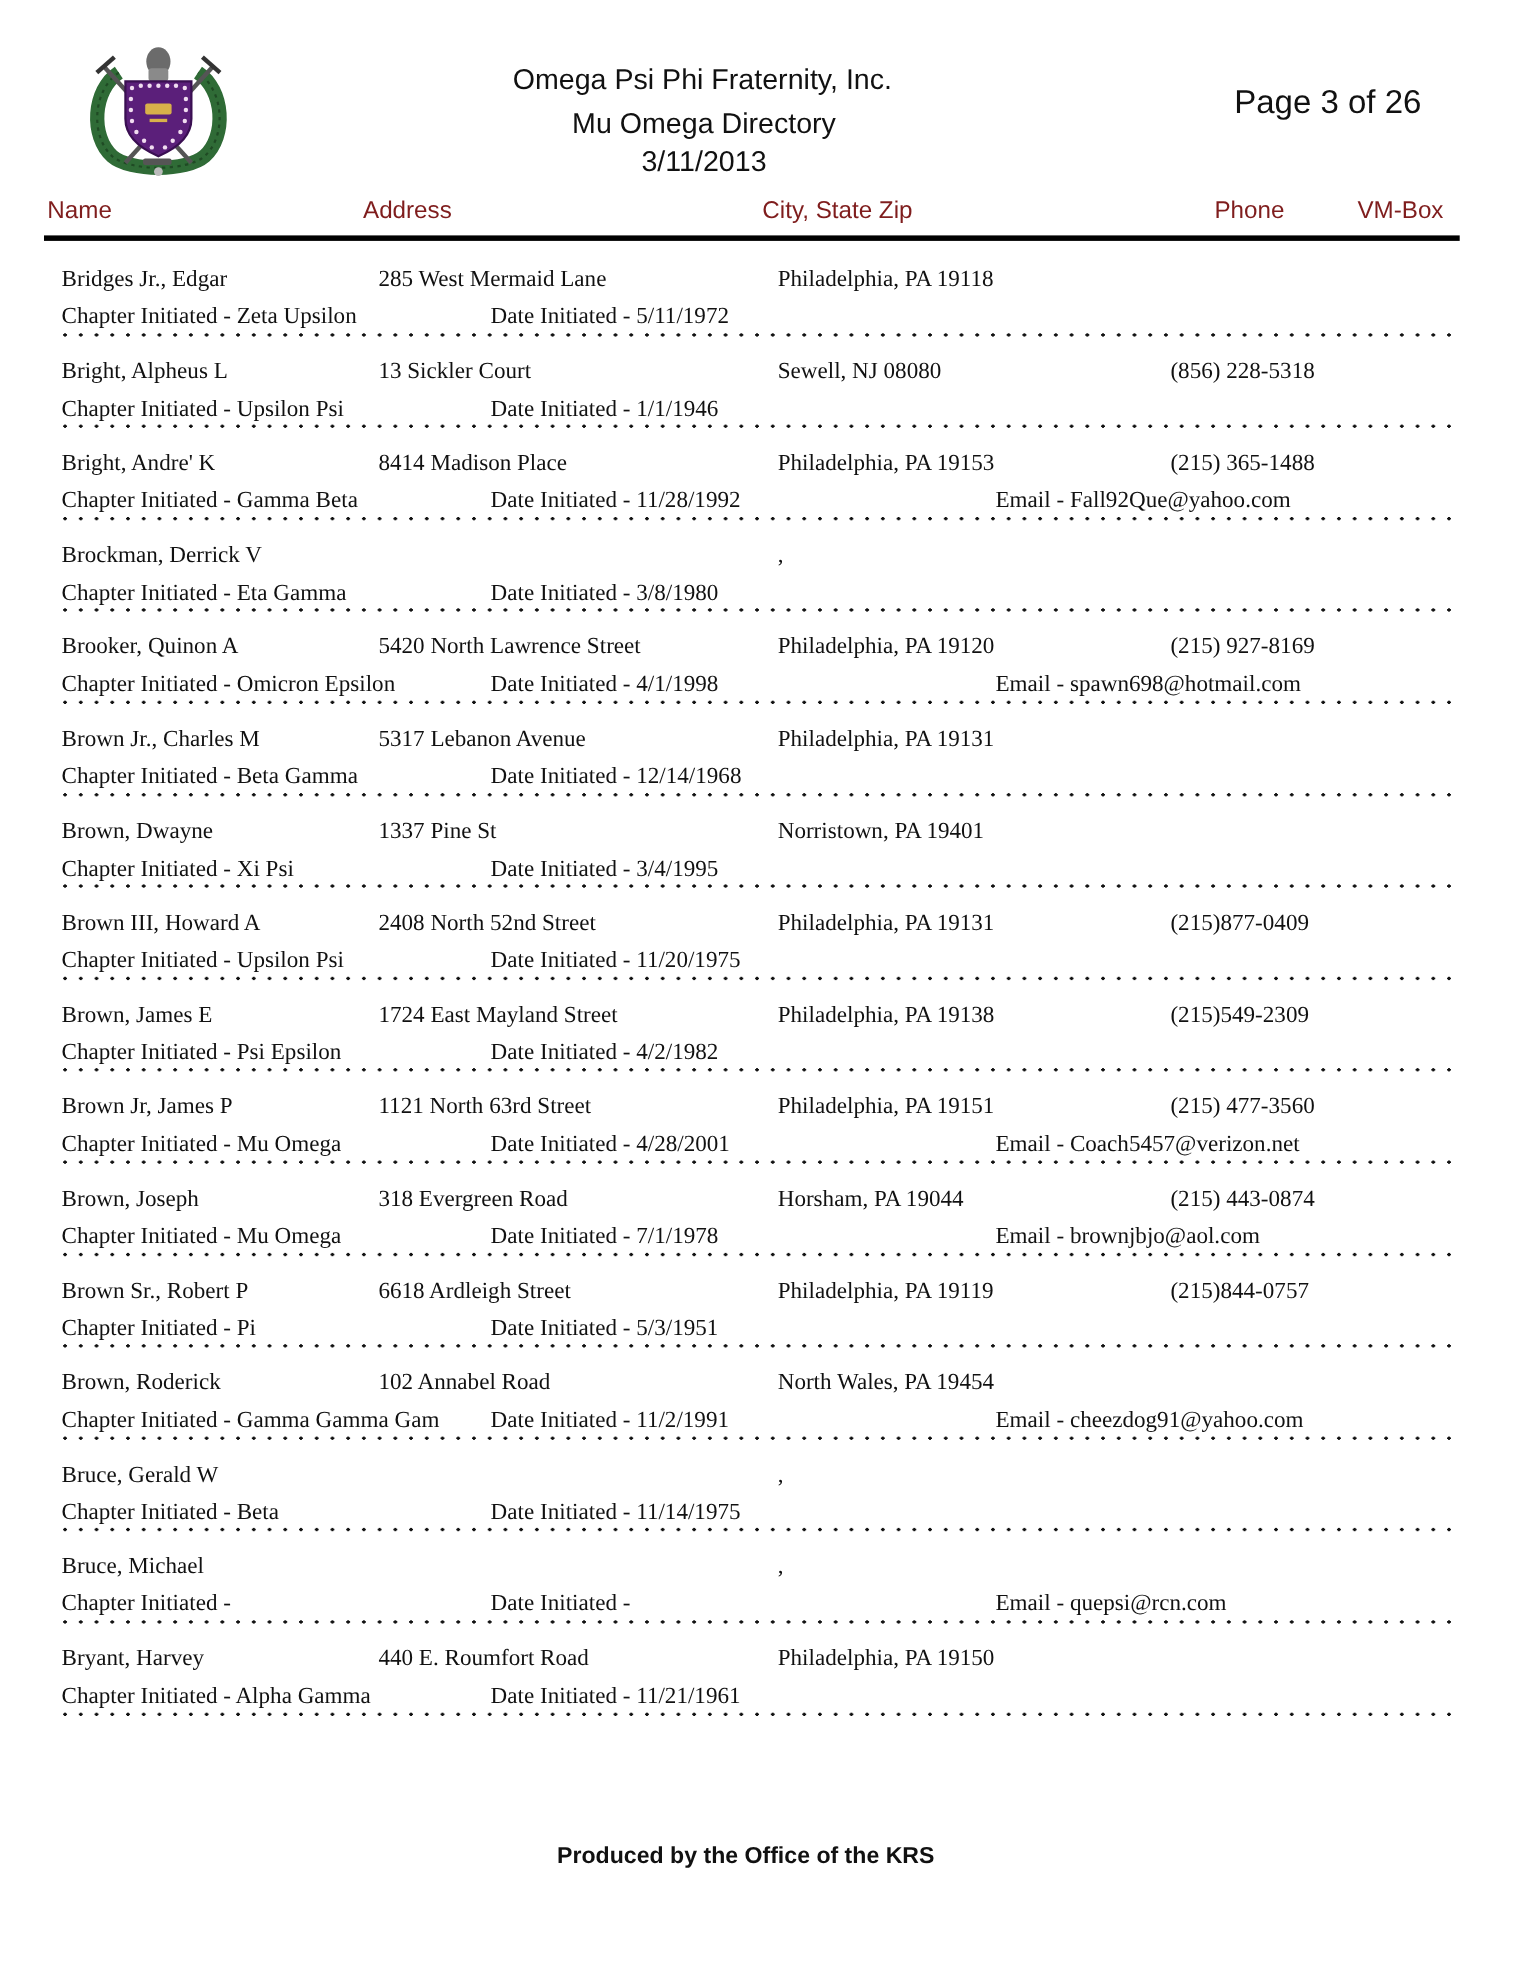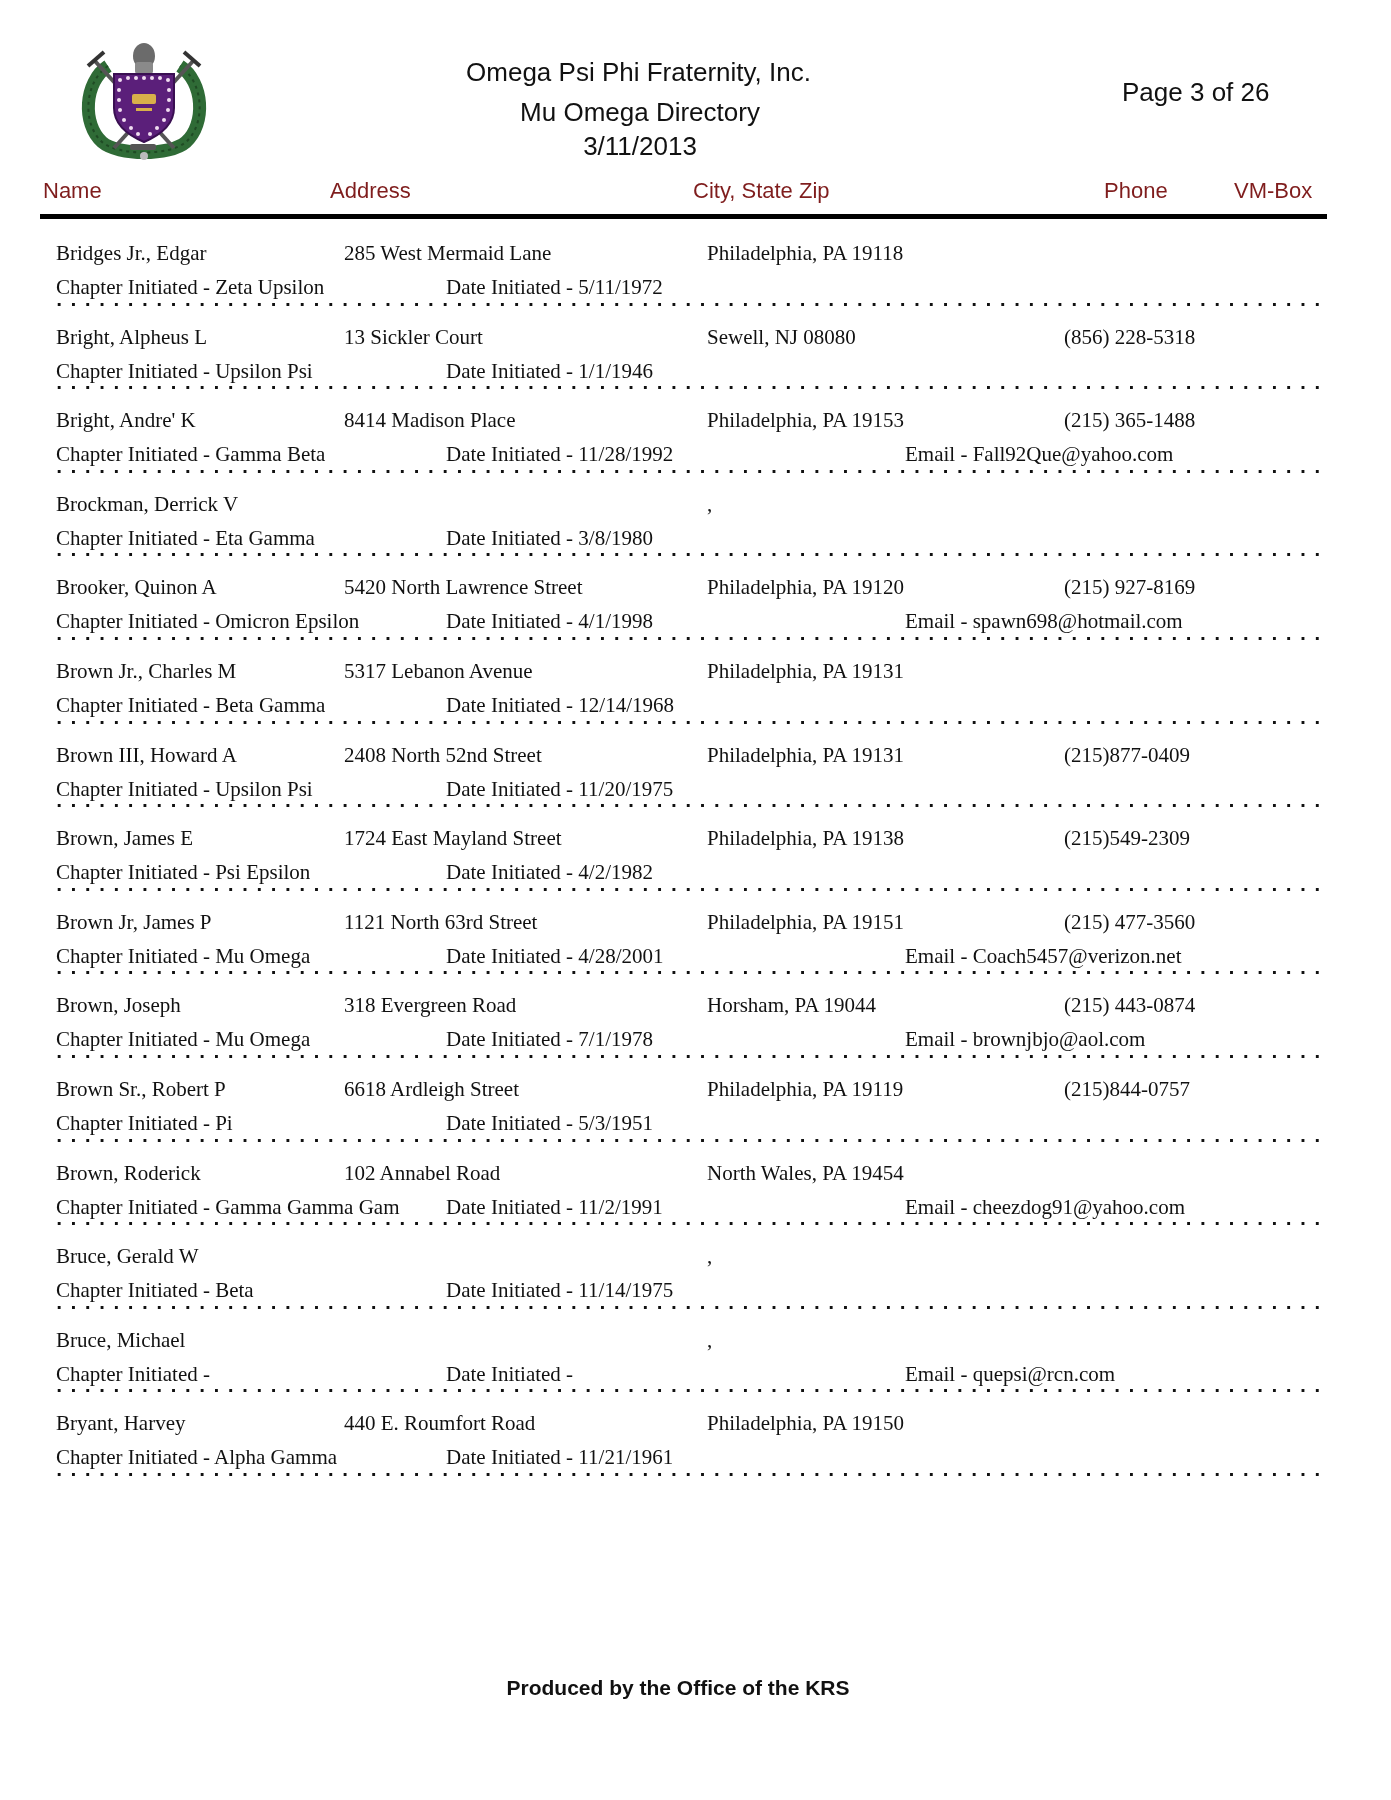--- a/index.html
+++ b/index.html
@@ -6,21 +6,21 @@
   body { width: 1391px; height: 1800px; position: relative; overflow: hidden; color: #111; }
   .page { position: absolute; left: 0; top: 0; width: 1391px; height: 1800px; }
 
   .logo { position: absolute; left: 78px; top: 38px; width: 132px; height: 124px; }
 
   .hdr-title { position: absolute; left: 0; width: 1280px; text-align: center; font-family: "Liberation Sans", sans-serif; font-size: 26px; color: #111; }
   .hdr-org { top: 57px; left: 0; width: 1277px; }
   .hdr-dir { top: 97px; left: 0; width: 1280px; }
   .hdr-date { top: 131px; left: 0; width: 1280px; }
 
-  .page-num { position: absolute; left: 1122px; top: 77px; font-family: "Liberation Sans", sans-serif; font-size: 26px; color: #111; }
+  .page-num { position: absolute; left: 1122px; top: 77px; font-family: "Liberation Sans", sans-serif; font-size: 30px; color: #111; }
 
   .col-hdr { position: absolute; top: 178px; font-family: "Liberation Sans", sans-serif; font-size: 22px; color: #7f1d1d; }
   .col-name { left: 43px; }
   .col-addr { left: 330px; }
   .col-city { left: 693px; }
   .col-phone { left: 1104px; }
   .col-vm { left: 1234px; }
 
   .hdr-rule { position: absolute; left: 40px; top: 214px; width: 1287px; height: 5px; background: #000; }
 
@@ -158,20 +158,30 @@
       <span class="t l1 name">Brown Jr., Charles M</span>
       <span class="t l1 addr">5317 Lebanon Avenue</span>
       <span class="t l1 city">Philadelphia, PA 19131</span>
       <span class="t l1 phone"></span>
       <span class="t l2 chapter">Chapter Initiated - Beta Gamma</span>
       <span class="t l2 date">Date Initiated - 12/14/1968</span>
       <span class="t l2 email"></span>
       <div class="dots"></div>
     </div>
     <div class="entry">
+      <span class="t l1 name">Brown, Dwayne</span>
+      <span class="t l1 addr">1337 Pine St</span>
+      <span class="t l1 city">Norristown, PA 19401</span>
+      <span class="t l1 phone"></span>
+      <span class="t l2 chapter">Chapter Initiated - Xi Psi</span>
+      <span class="t l2 date">Date Initiated - 3/4/1995</span>
+      <span class="t l2 email"></span>
+      <div class="dots"></div>
+    </div>
+    <div class="entry">
       <span class="t l1 name">Brown III, Howard A</span>
       <span class="t l1 addr">2408 North 52nd Street</span>
       <span class="t l1 city">Philadelphia, PA 19131</span>
       <span class="t l1 phone">(215)877-0409</span>
       <span class="t l2 chapter">Chapter Initiated - Upsilon Psi</span>
       <span class="t l2 date">Date Initiated - 11/20/1975</span>
       <span class="t l2 email"></span>
       <div class="dots"></div>
     </div>
     <div class="entry">

